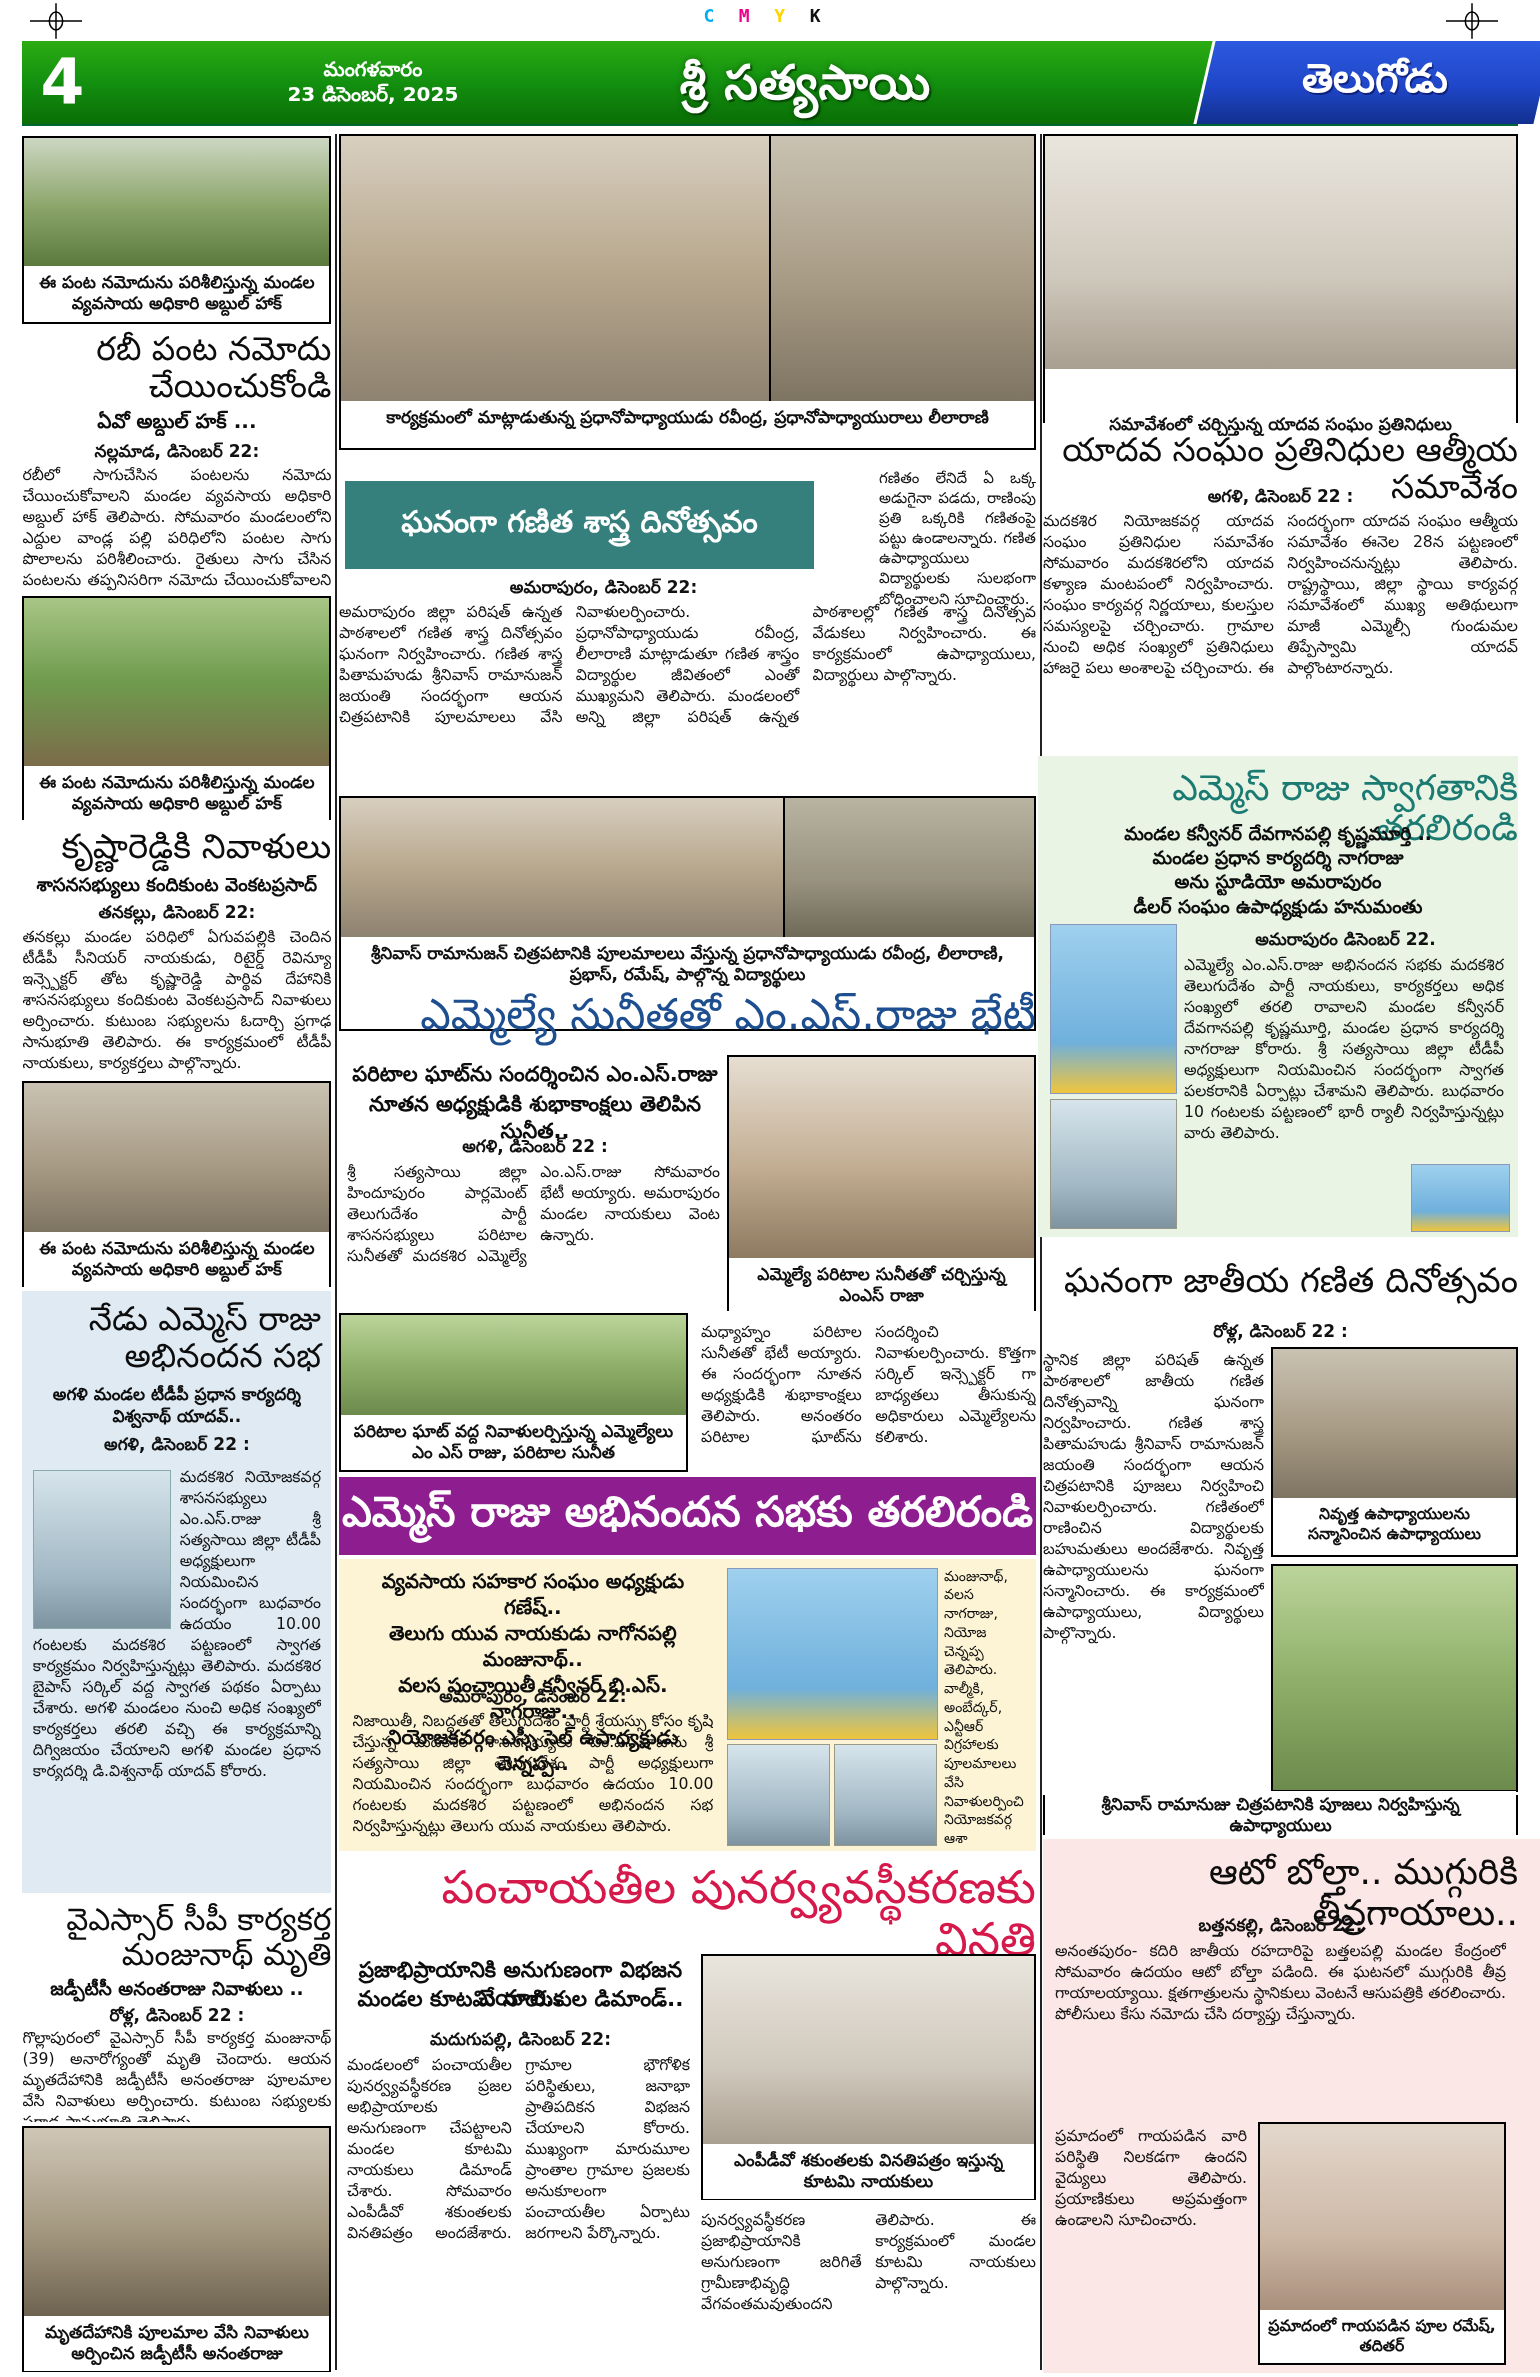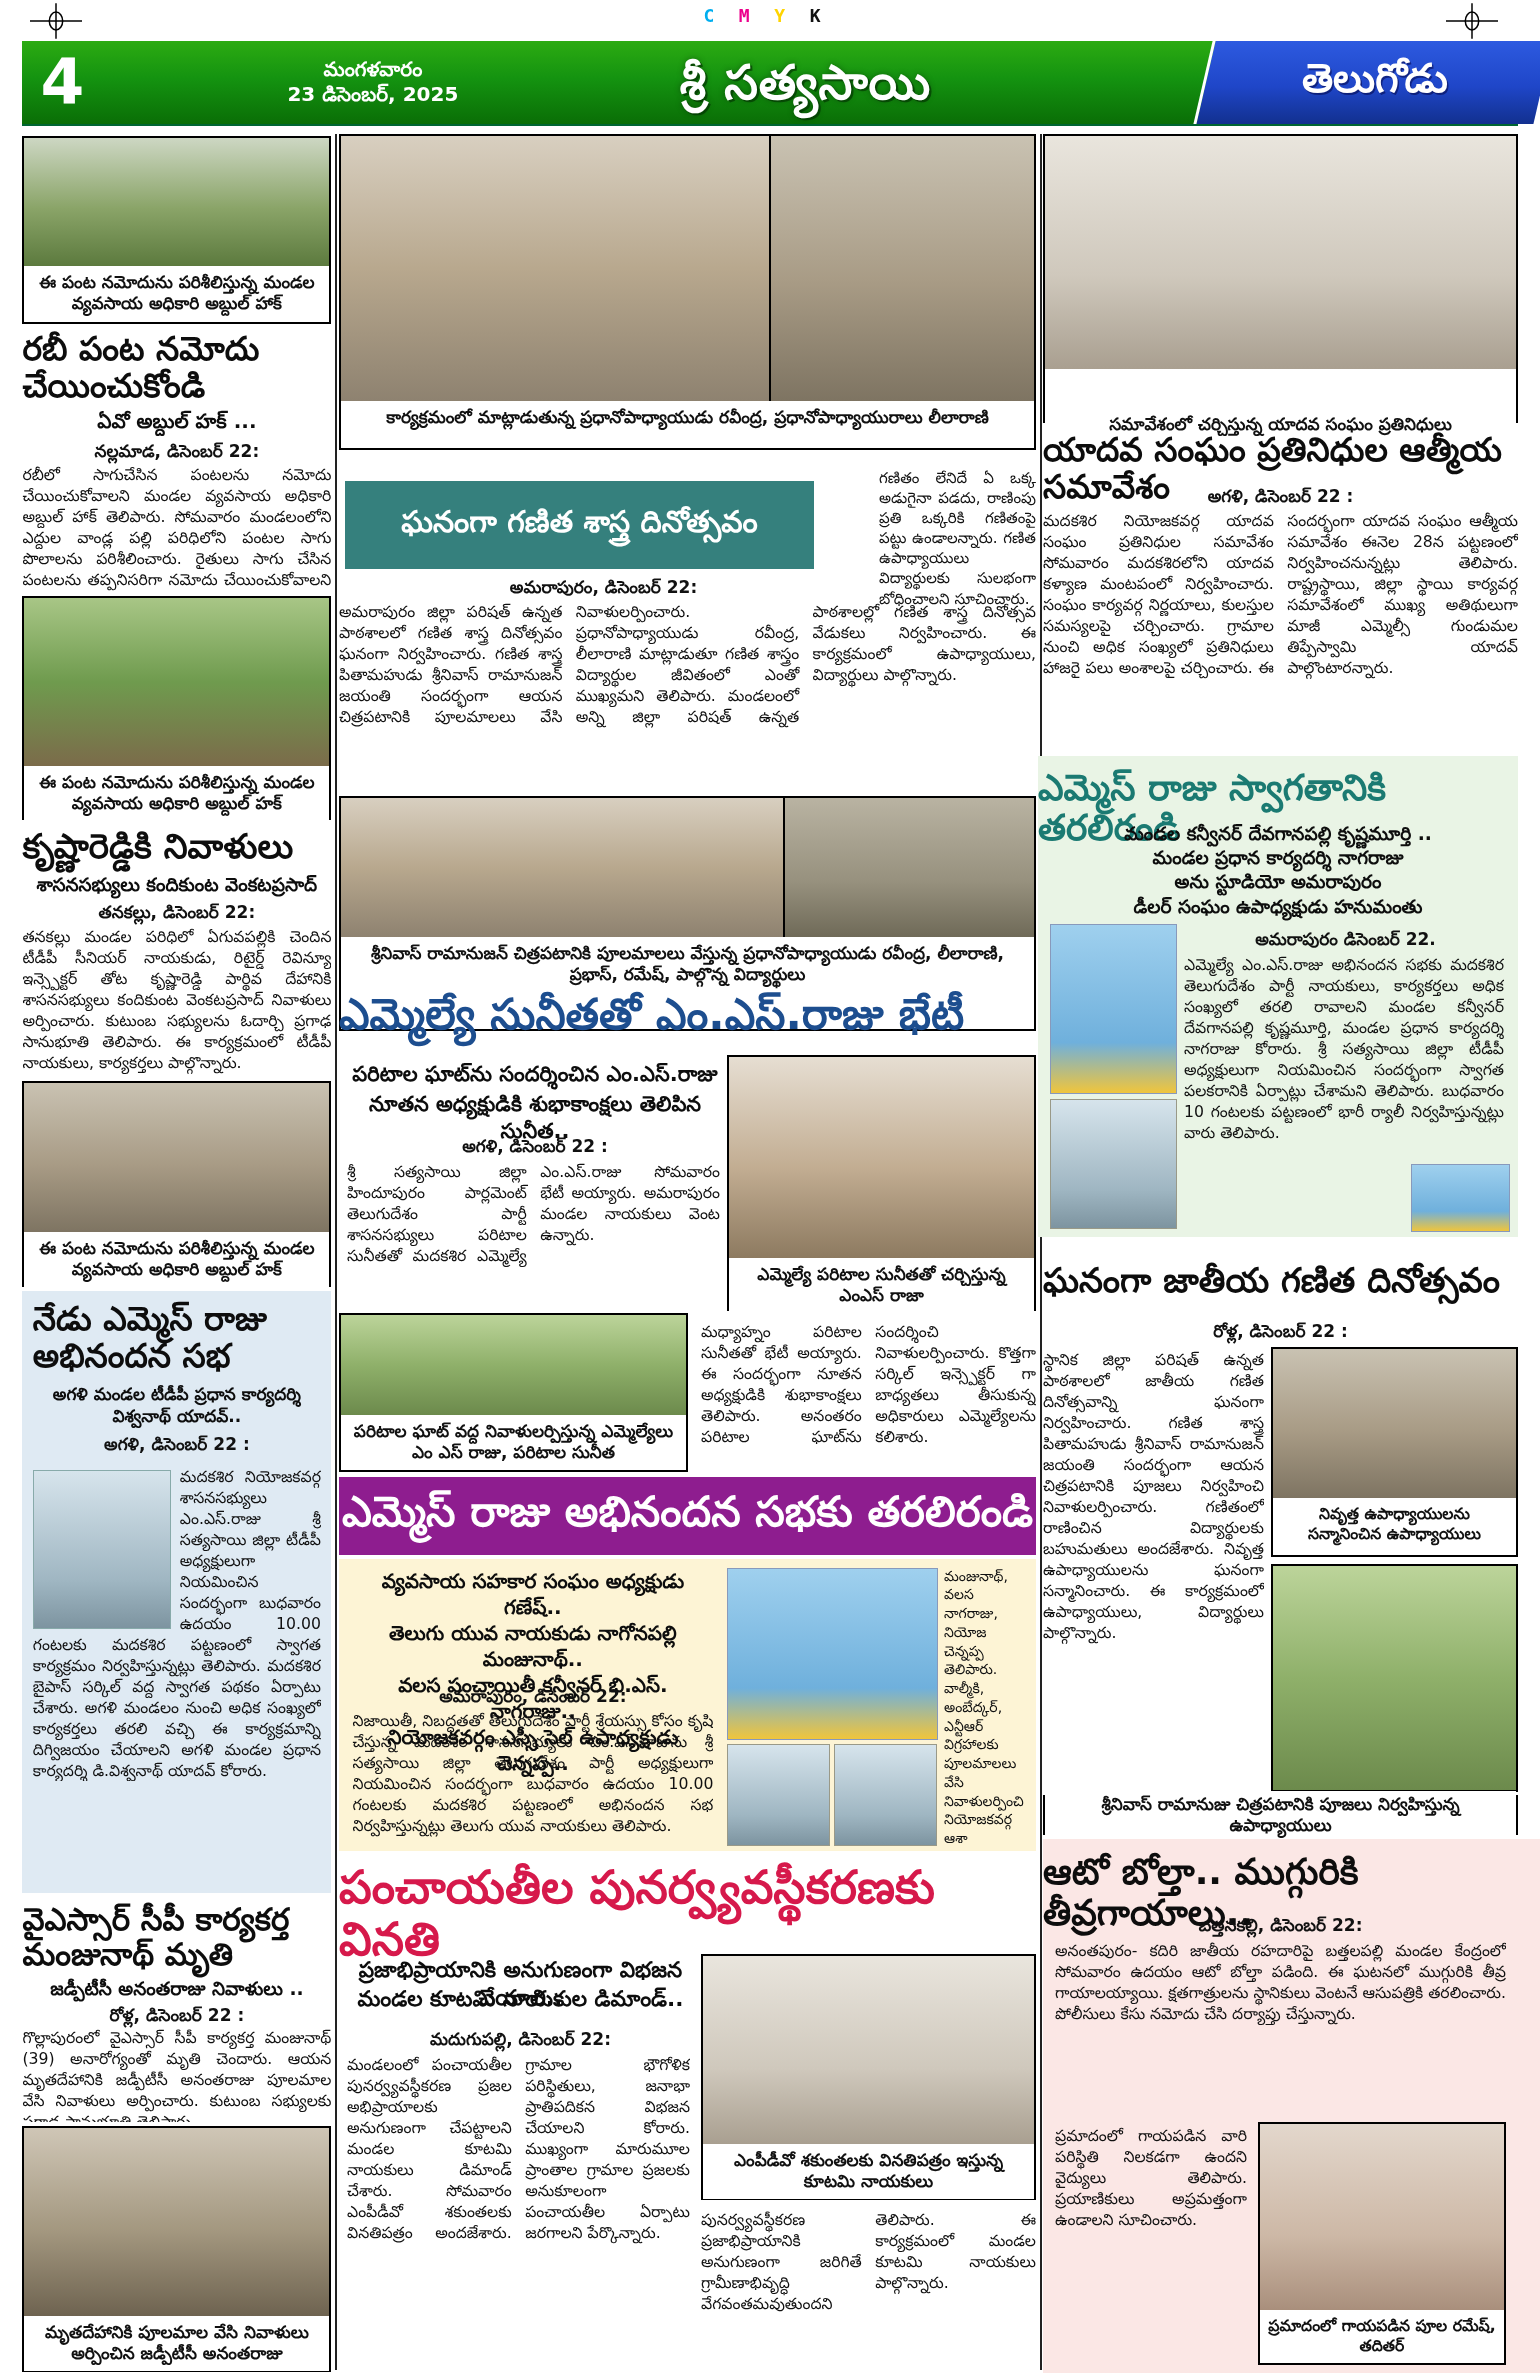--- a/index.html
+++ b/index.html
@@ -31,21 +31,21 @@
   .ph-stage{background:linear-gradient(180deg,#d8cfc0 0%,#b8a88e 50%,#8e8270 100%);}
   .ph-room{background:linear-gradient(180deg,#e9e5dd 0%,#cfc8bc 60%,#a99f90 100%);}
   .ph-students{background:linear-gradient(180deg,#b9b3a2 0%,#97917e 60%,#6f6a58 100%);}
   .ph-sofa{background:linear-gradient(180deg,#e6ded2 0%,#c2ad92 55%,#8d7a60 100%);}
   .ph-portrait-blue{background:linear-gradient(180deg,#9fd0ee 0%,#6fb0dc 70%,#f0c53c 100%);}
   .ph-portrait{background:linear-gradient(180deg,#d6e4ec 0%,#9fb6c2 70%,#7d94a0 100%);}
   .ph-outdoor{background:linear-gradient(180deg,#bcd49a 0%,#8fb06a 50%,#6c8a4c 100%);}
   .ph-injury{background:linear-gradient(180deg,#e3d7cc 0%,#cdb8a6 60%,#a98f7c 100%);}
   .ph-funeral{background:linear-gradient(180deg,#cfc6b6 0%,#a3977f 55%,#6e6350 100%);}
   
-  .headline{font-weight:bold;color:#0d0d0d;text-align:left;line-height:1.12;}
+  .headline{font-weight:normal;color:#0d0d0d;text-align:right;line-height:1.12;}
   .subhead{font-weight:bold;color:#0d0d0d;text-align:center;line-height:1.3;}
   .dateline{font-weight:bold;font-size:17px;text-align:center;}
   .btext{font-size:15.7px;line-height:1.34;text-align:justify;color:#101010;}
   .banner{color:#fff;font-weight:bold;text-align:center;display:flex;align-items:center;justify-content:center;}
   .teal{background:#35807d;}
   .purple{background:#8e1d8f;}
   .redhead{color:#d6194b;}
   .bluehead{color:#1d4e8f;}
   .tealtext{color:#1b7a72;}
   .boxblue{background:#dfeaf3;}

